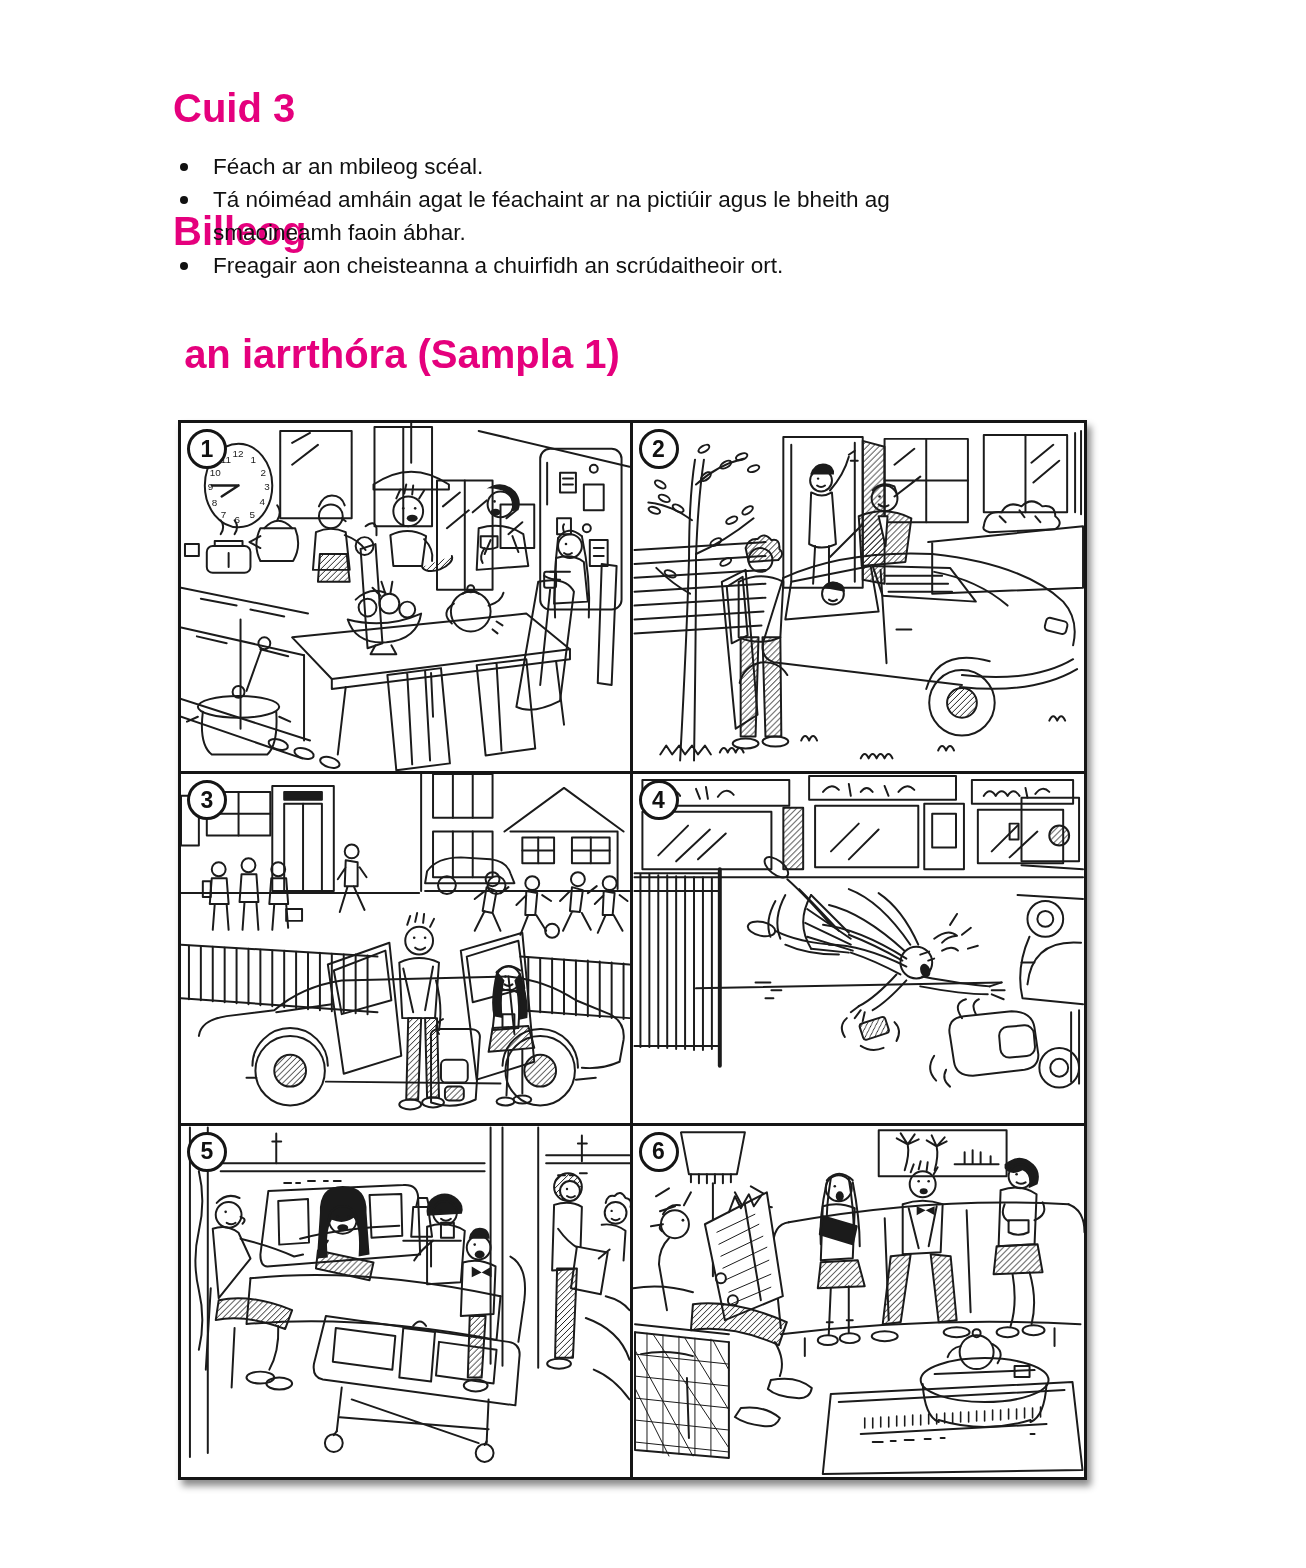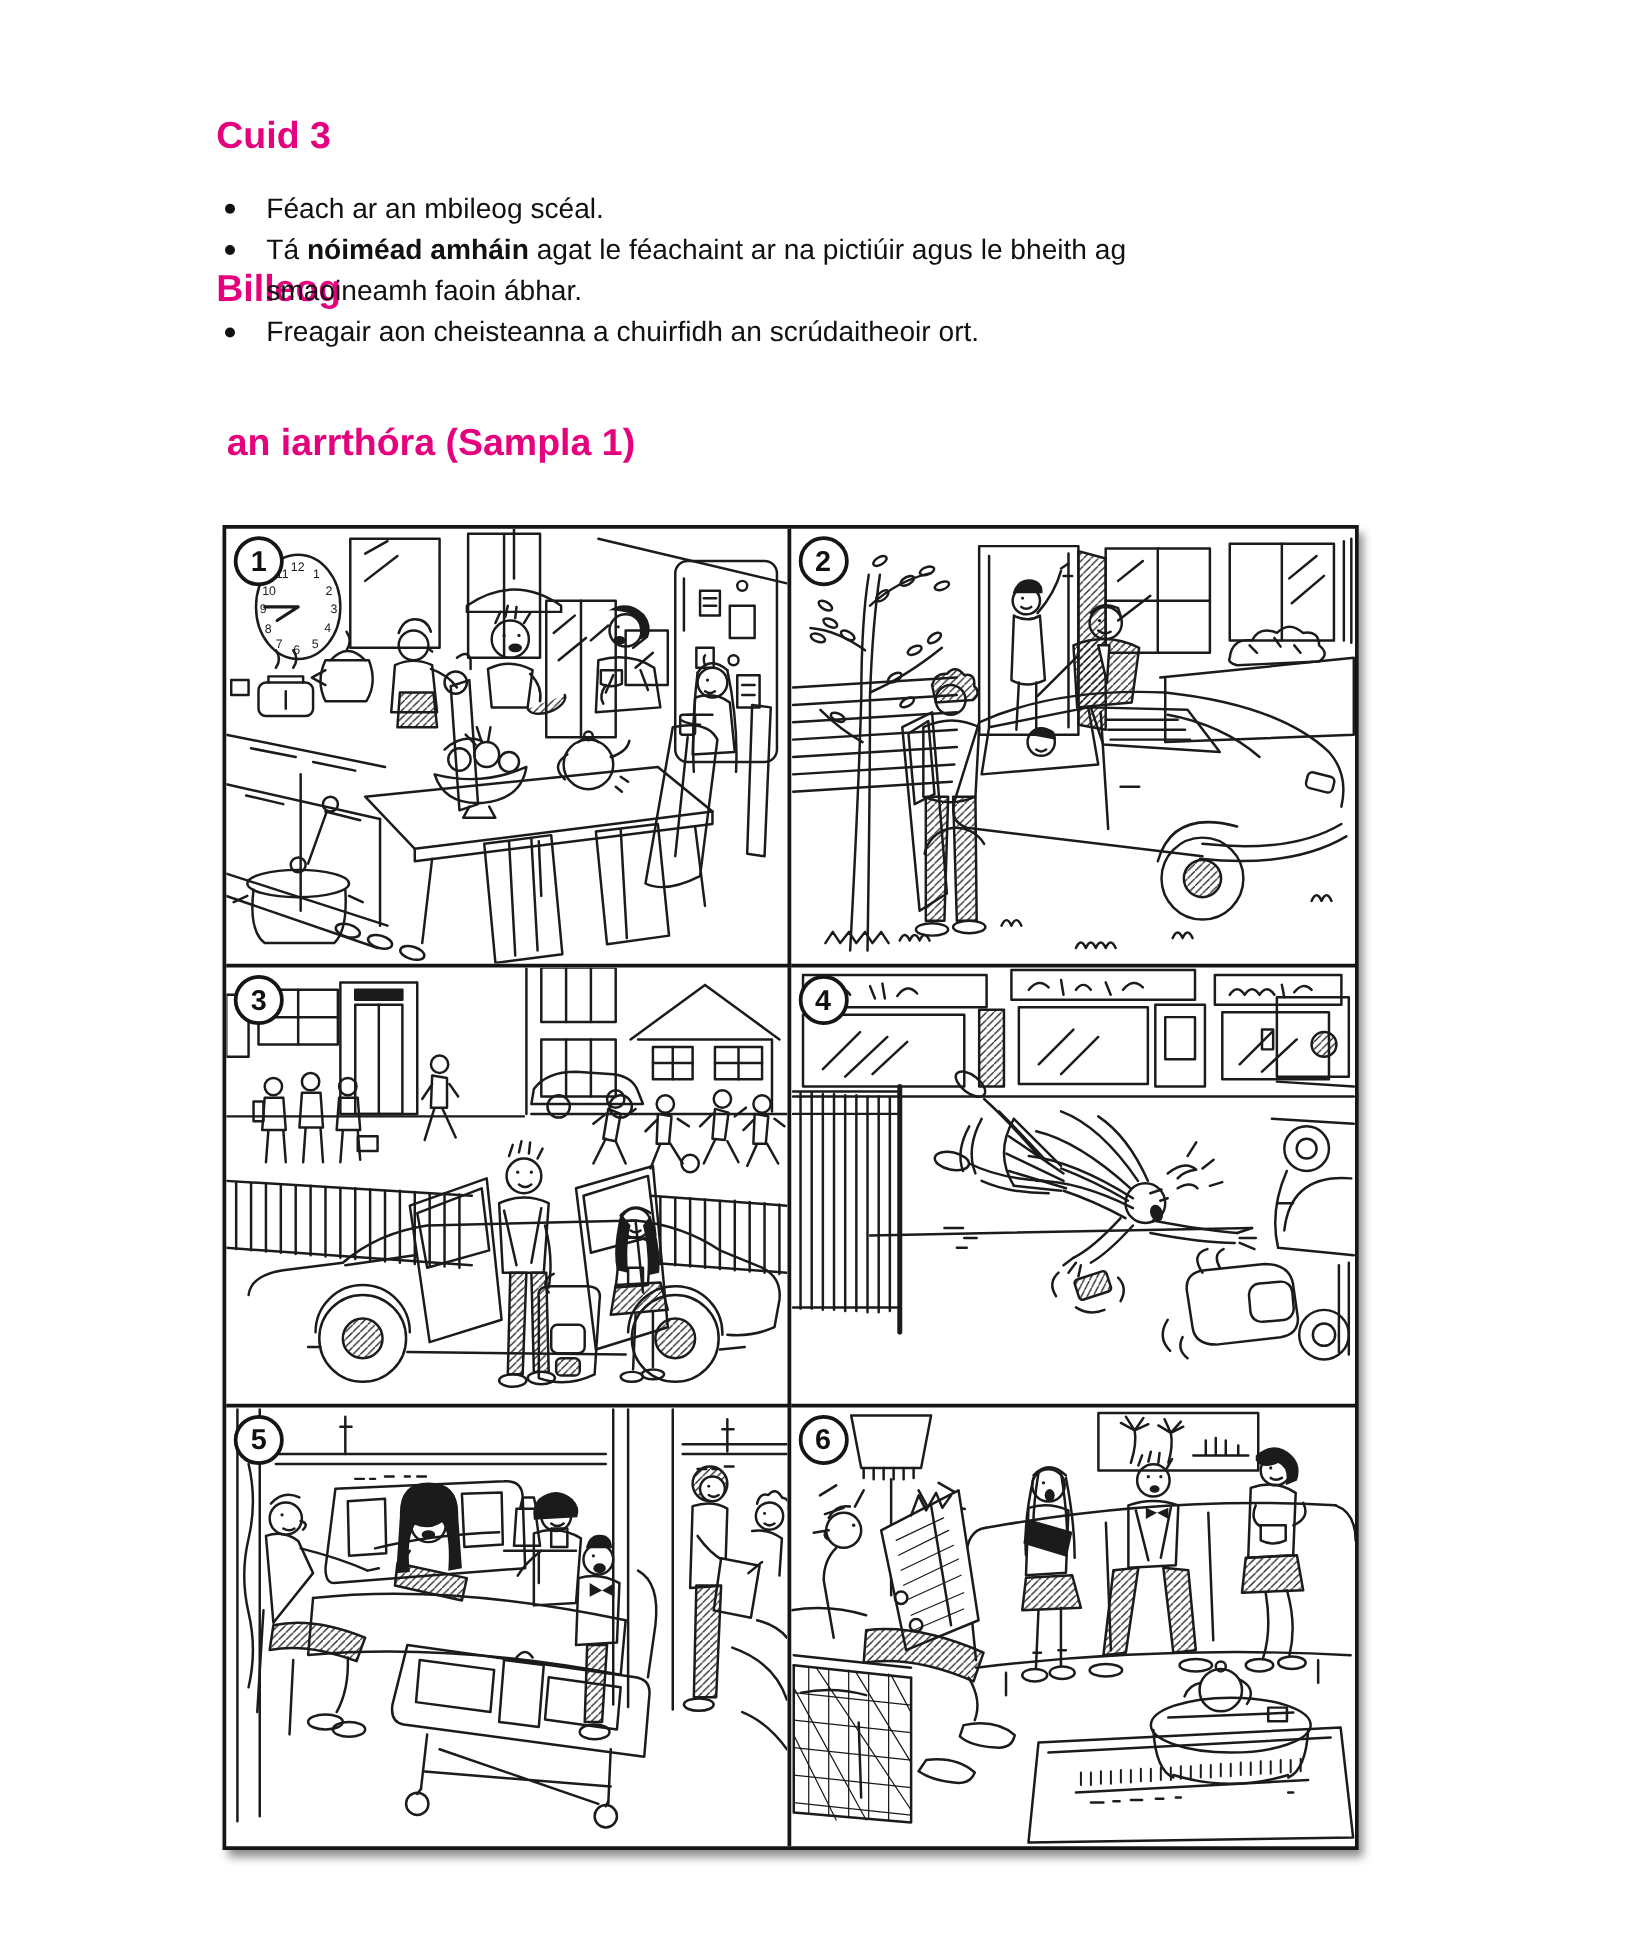--- a/index.html
+++ b/index.html
@@ -1,23 +1,23 @@
 <!DOCTYPE html>
 <html><head>
 <meta charset="utf-8">
 <style>
   html,body{margin:0;padding:0;background:#fff;}
   body{width:1306px;height:1568px;position:relative;font-family:"Liberation Sans",sans-serif;color:#111;overflow:hidden;}
-  .page-title{position:absolute;left:173px;top:6px;font-weight:bold;font-size:30px;line-height:41px;color:#e5007d;white-space:pre-wrap;}
+  .page-title{position:absolute;left:173px;top:6px;font-weight:bold;font-size:40px;line-height:41px;color:#e5007d;white-space:pre-wrap;}
   .bullet-list{position:absolute;left:177px;top:150px;width:845px;}
   .bullet-item{display:flex;font-size:22.5px;line-height:33px;}
   .bullet-dot{flex:0 0 36px;position:relative;}
   .bullet-dot::before{content:"";position:absolute;left:3px;top:13px;width:8px;height:8px;border-radius:50%;background:#111;}
   .bullet-text{flex:1;}
-  .bullet-text b{font-weight:bold;}
+  .bullet-text b{font-weight:normal;}
   .storyboard{position:absolute;left:178px;top:420px;width:903px;height:1054px;background:#fff;
     display:grid;grid-template-columns:1fr 1fr;grid-template-rows:1fr 1fr 1fr;
     border:3px solid #151515;box-shadow:4px 6px 7px rgba(0,0,0,.45);}
   .panel{position:relative;overflow:hidden;border-right:3px solid #151515;border-bottom:3px solid #151515;}
   .panel:nth-child(2n){border-right:none;}
   .panel:nth-child(n+5){border-bottom:none;}
   .panel svg{position:absolute;inset:0;width:100%;height:100%;}
   .panel-number{position:absolute;top:6px;left:6px;width:34px;height:34px;border:3px solid #151515;border-radius:50%;
     background:#fff;display:flex;align-items:center;justify-content:center;font-weight:bold;font-size:23px;z-index:2;
     font-family:"Liberation Sans",sans-serif;}

